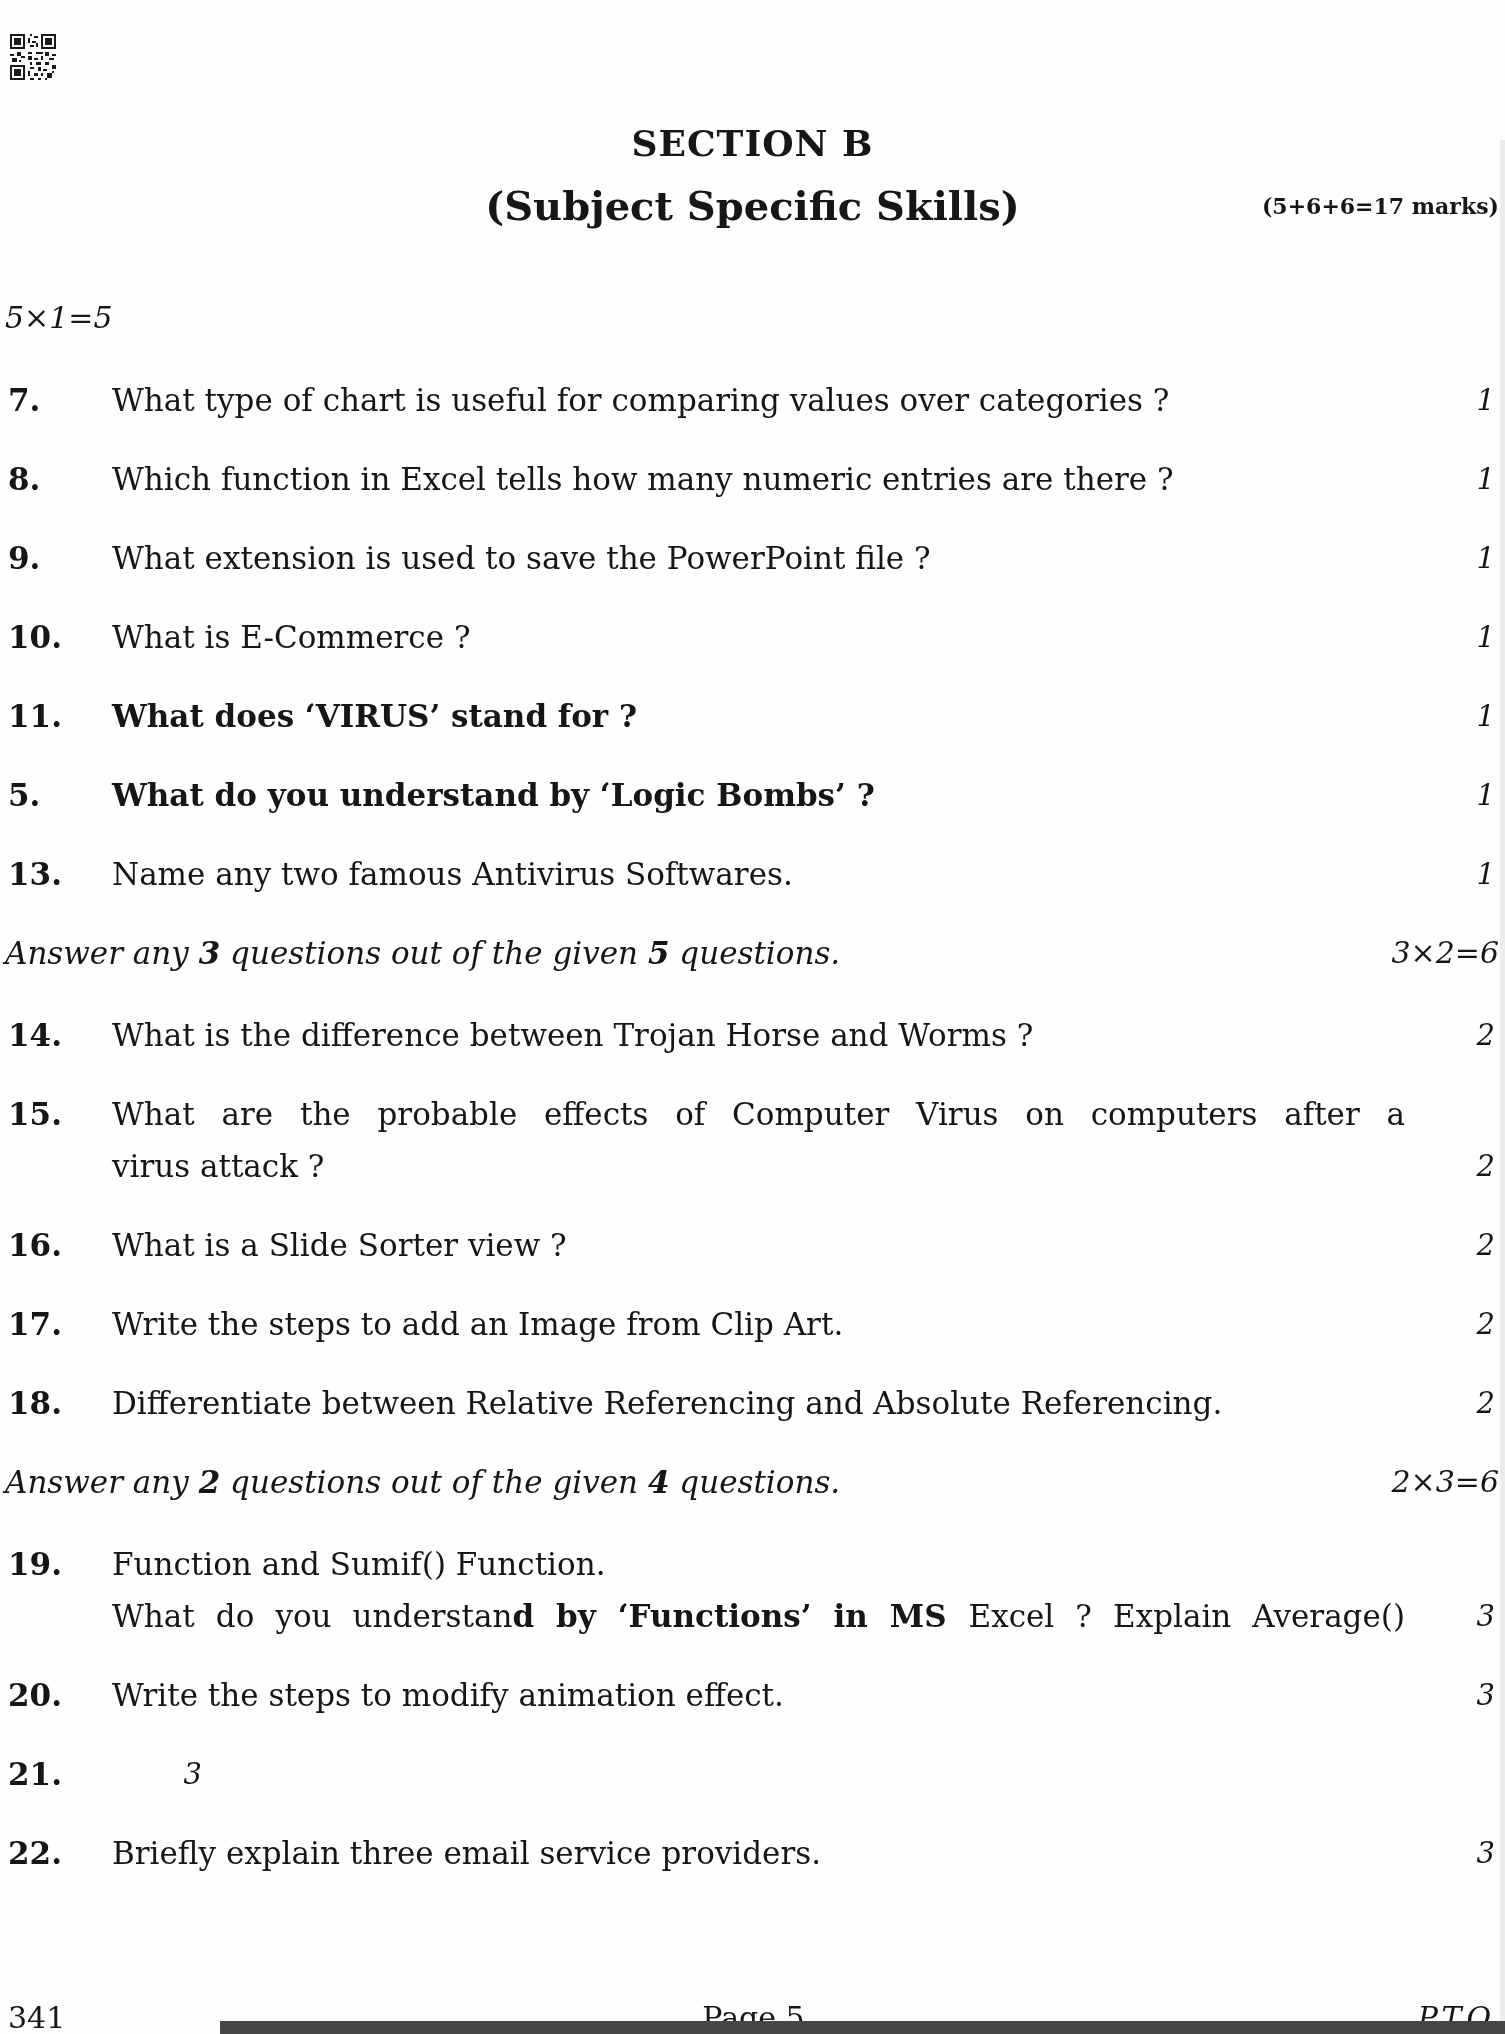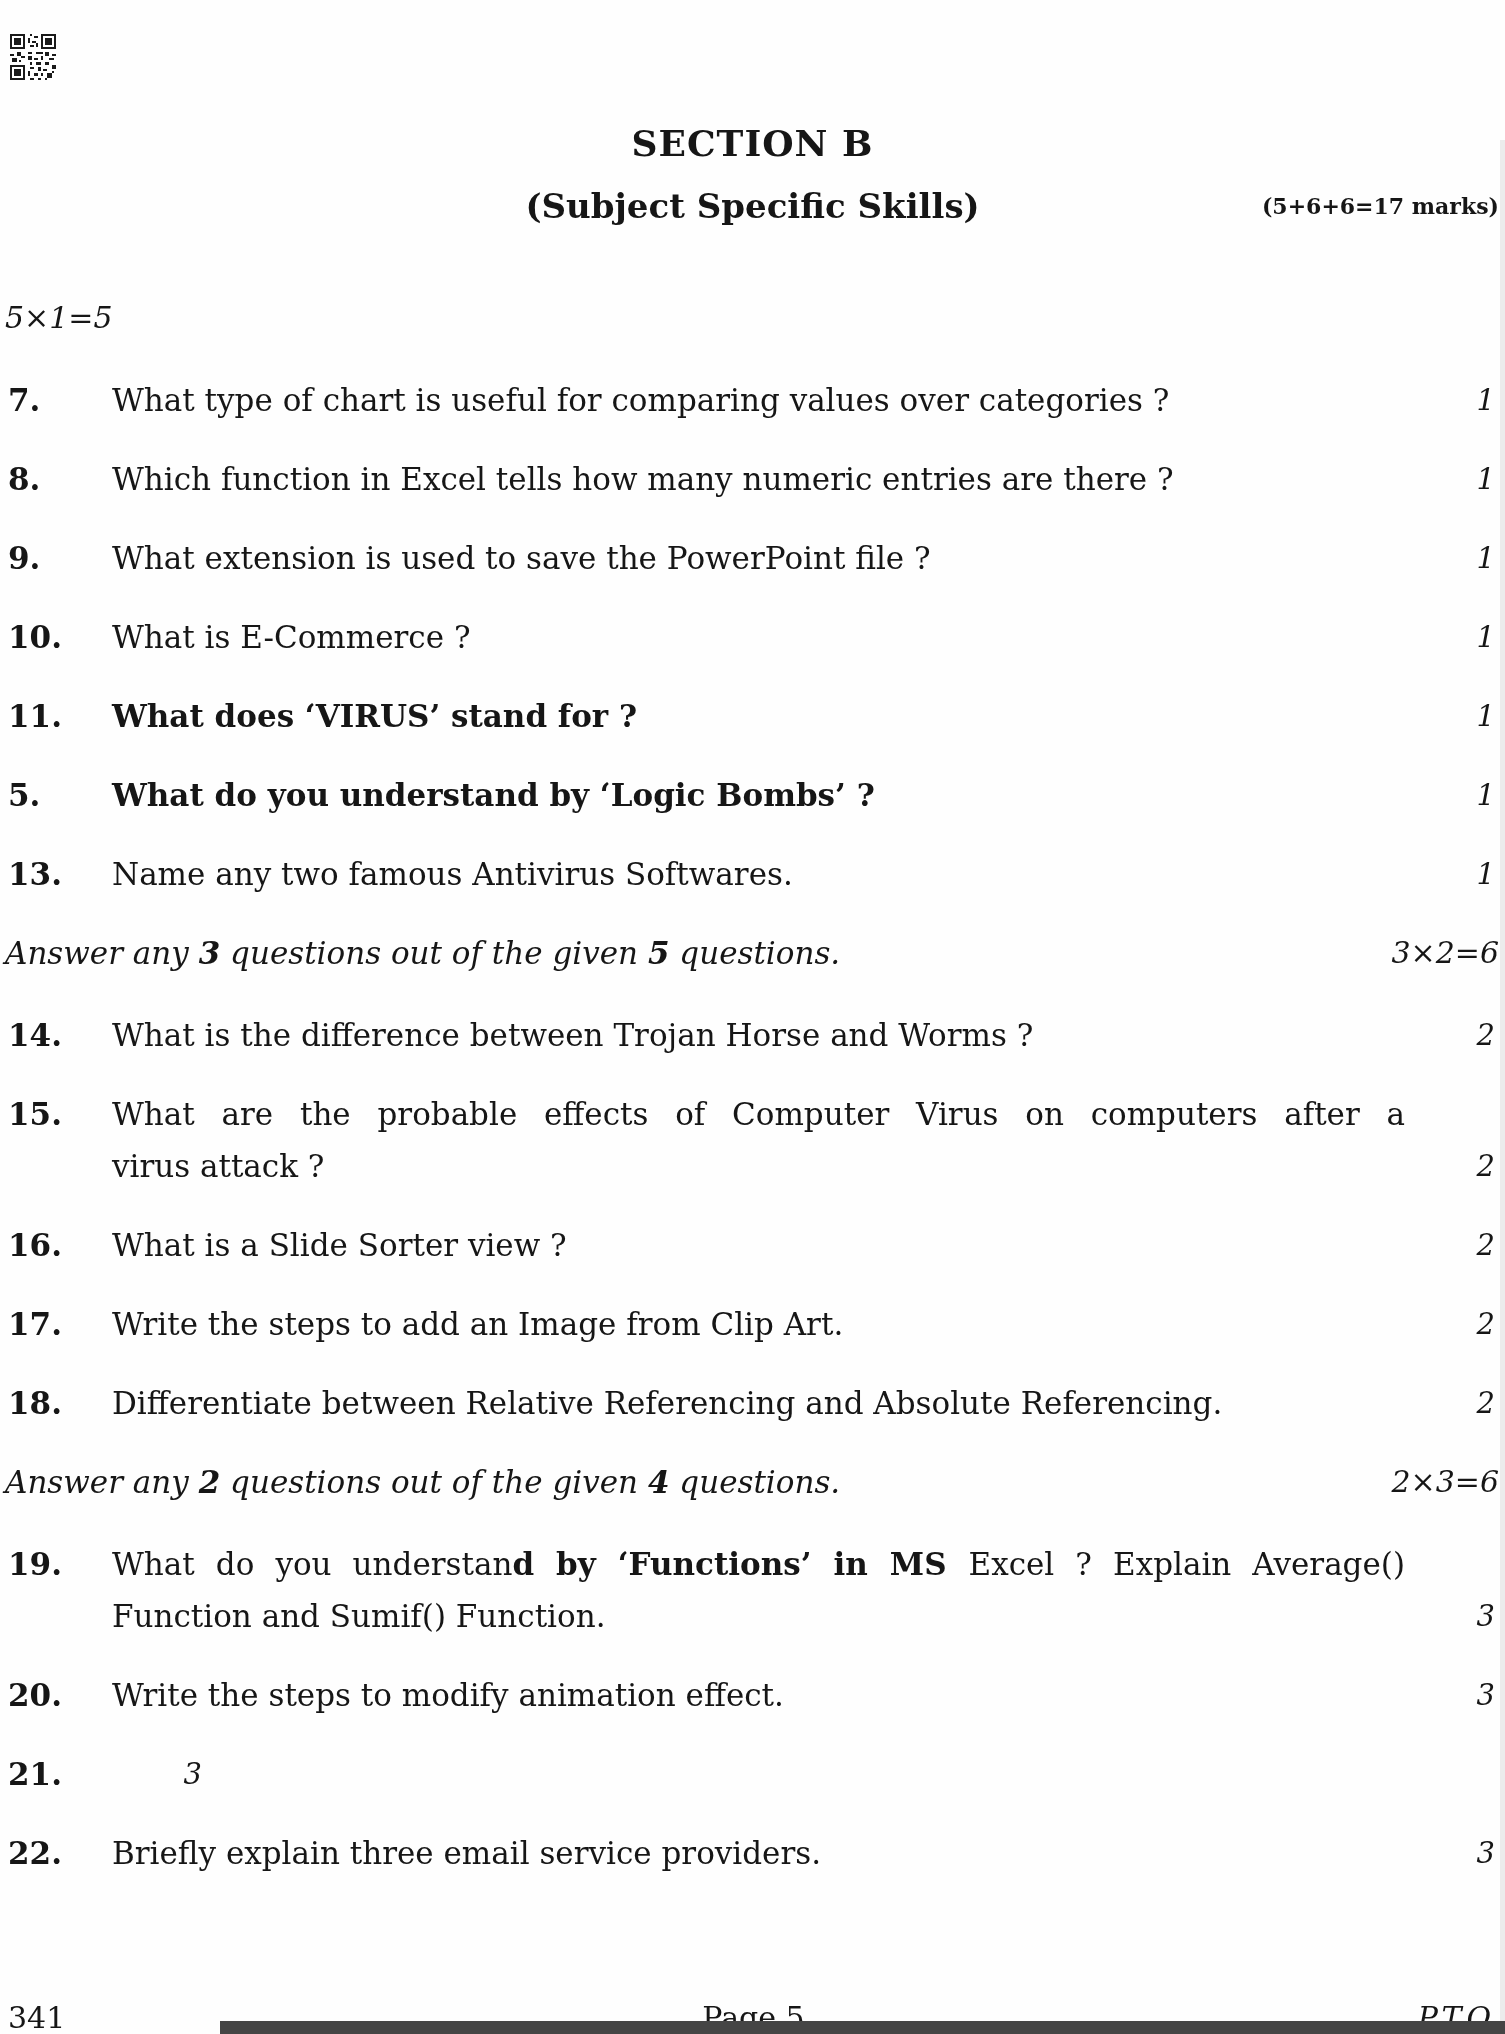--- a/index.html
+++ b/index.html
@@ -16,21 +16,21 @@
   .qr{ position:absolute; left:10px; top:34px; width:46px; height:46px; }
 
   
   .hdr-title{
     margin:122px 0 0 0; text-align:center;
     font-size:36px; font-weight:700; line-height:42px; letter-spacing:1px;
   }
   .hdr-row{ position:relative; height:44px; margin-top:20px; }
   .hdr-sub{
     position:absolute; left:0; right:0; text-align:center;
-    font-size:34px; font-weight:700; line-height:44px;
+    font-size:40px; font-weight:700; line-height:44px;
   }
   .hdr-marks{
     position:absolute; right:6px; top:0;
     font-size:22px; font-weight:700; line-height:44px;
   }
 
   
   #groups{ margin-top:64px; }
   .group + .group{ margin-top:24px; }
   .instruction-row{
@@ -231,22 +231,22 @@
         </div>
       </section>
       <section class="group">
         <div class="instruction-row">
           <div class="instruction-text"><span>Answer any </span><span class="b">2</span><span> questions out of the given </span><span class="b">4</span><span> questions.</span></div>
           <div class="marks-formula">2×3=6</div>
         </div>
         <div class="q-row">
           <div class="q-num">19.</div>
           <div class="q-text">
+            <div class="q-line"><span>Function and Sumif() Function.</span></div>
             <div class="q-line force-justify"><span>What do you understan</span><span class="b">d by ‘Functions’ in MS </span><span>Excel ? Explain Average()</span></div>
-            <div class="q-line"><span>Function and Sumif() Function.</span></div>
           </div>
           <div class="q-marks">3</div>
         </div>
         <div class="q-row">
           <div class="q-num">20.</div>
           <div class="q-text">
             <div class="q-line"><span>Write the steps to modify animation effect.</span></div>
           </div>
           <div class="q-marks">3</div>
         </div>

